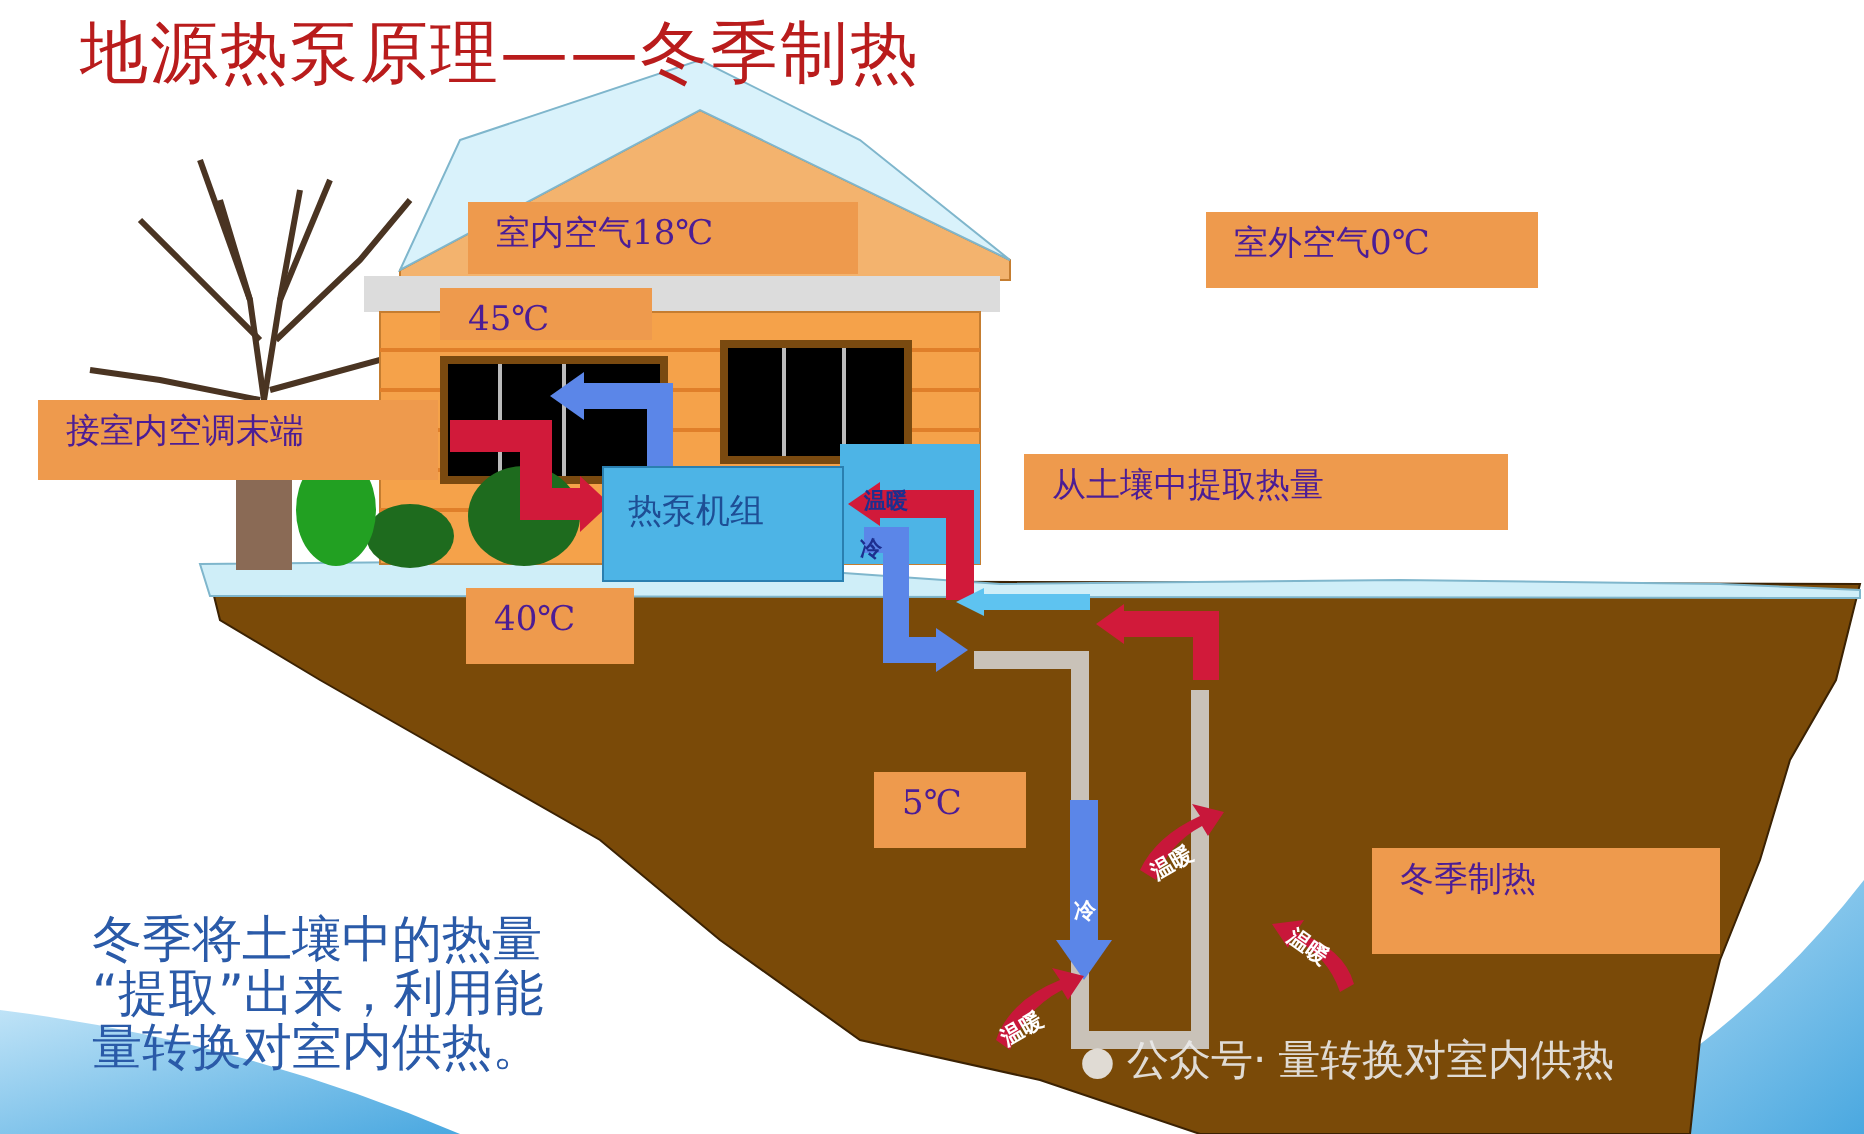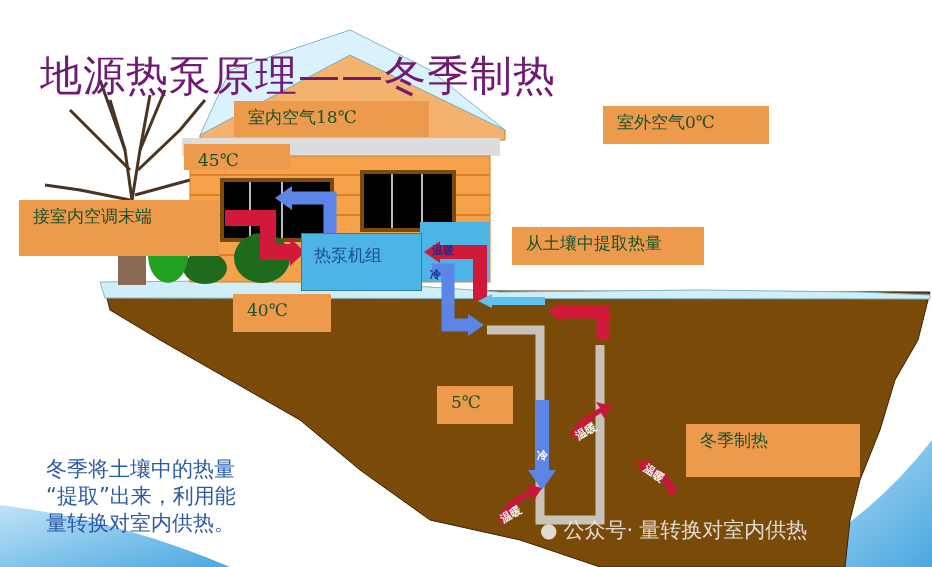--- a/index.html
+++ b/index.html
@@ -1,21 +1,21 @@
 <!DOCTYPE html>
 <html><head>
 <meta charset="utf-8">
 <style>
   html,body{margin:0;padding:0;}
   body{width:932px;height:567px;overflow:hidden;background:#fff;position:relative;font-family:"DejaVu Serif","Liberation Serif",serif;}
   #scene{position:absolute;left:0;top:0;width:932px;height:567px;}
-  .title{position:absolute;left:40px;top:4px;font-size:42px;color:#701a75;letter-spacing:1px;font-family:"DejaVu Sans","Liberation Sans",sans-serif;white-space:nowrap;margin-top:44px;}
-  .label{position:absolute;background:#ee9a4d;color:#14532d;font-size:17px;line-height:1;display:flex;align-items:flex-start;padding:8px 0 0 14px;box-sizing:border-box;white-space:nowrap;font-family:"DejaVu Serif","Liberation Serif",serif;}
+  .title{position:absolute;left:40px;top:4px;font-size:34px;color:#b91c1c;letter-spacing:1px;font-family:"DejaVu Sans","Liberation Sans",sans-serif;white-space:nowrap;}
+  .label{position:absolute;background:#ee9a4d;color:#4c1d95;font-size:17px;line-height:1;display:flex;align-items:flex-start;padding:8px 0 0 14px;box-sizing:border-box;white-space:nowrap;font-family:"DejaVu Serif","Liberation Serif",serif;}
   .unit{position:absolute;left:301px;top:233px;width:121px;height:58px;background:#4db4e6;border:1px solid #2a7fb0;box-sizing:border-box;color:#1e4e95;font-size:17px;padding:10px 0 0 12px;font-family:"DejaVu Serif","Liberation Serif",serif;}
-  .desc{position:absolute;left:46px;top:456px;color:#2a5aa8;font-size:21px;line-height:27px;font-family:"DejaVu Sans","Liberation Sans",sans-serif;white-space:pre;}
+  .desc{position:absolute;left:46px;top:456px;color:#2a5aa8;font-size:25px;line-height:27px;font-family:"DejaVu Sans","Liberation Sans",sans-serif;white-space:pre;}
   .tag{position:absolute;font-size:11px;font-weight:bold;font-family:"DejaVu Sans","Liberation Sans",sans-serif;white-space:nowrap;}
   .watermark{position:absolute;left:540px;top:516px;color:rgba(235,235,235,0.9);font-size:21px;font-family:"DejaVu Sans","Liberation Sans",sans-serif;white-space:nowrap;display:flex;align-items:center;gap:6px;}
 </style>
 </head>
 <body>
 
 <div id="scene">
   <svg width="932" height="567" viewBox="0 0 932 567" style="position:absolute;left:0;top:0">
 
     <defs>
@@ -98,24 +98,24 @@
       <path d="M498 520 Q505 500 530 490 L526 484 L542 488 L534 500 L531 495 Q512 505 505 525 Z"></path>
       <path d="M570 435 Q578 418 600 408 L596 402 L612 406 L604 418 L601 413 Q584 422 578 440 Z"></path>
       <path d="M677 492 Q672 474 648 466 L652 460 L636 462 L644 474 L646 469 Q664 478 670 496 Z"></path>
     </g>
   </svg>
 
   <div class="title">地源热泵原理——冬季制热</div>
 
   <div class="label" style="left:234px;top:101px;width:195px;height:36px;">室内空气18℃</div>
   <div class="label" style="left:603px;top:106px;width:166px;height:38px;">室外空气0℃</div>
-  <div class="label" style="left:184px;top:144px;width:106px;height:26px;">45℃</div>
-  <div class="label" style="left:19px;top:200px;width:200px;height:56px;">接室内空调末端</div>
-  <div class="label" style="left:233px;top:294px;width:98px;height:38px;">40℃</div>
-  <div class="label" style="left:512px;top:227px;width:192px;height:38px;">从土壤中提取热量</div>
+  <div class="label" style="left:220px;top:144px;width:106px;height:26px;">45℃</div>
+  <div class="label" style="left:19px;top:200px;width:200px;height:40px;">接室内空调末端</div>
+  <div class="label" style="left:233px;top:294px;width:84px;height:38px;">40℃</div>
+  <div class="label" style="left:512px;top:227px;width:242px;height:38px;">从土壤中提取热量</div>
   <div class="label" style="left:437px;top:386px;width:76px;height:38px;">5℃</div>
   <div class="label" style="left:686px;top:424px;width:174px;height:53px;">冬季制热</div>
 
   <div class="unit">热泵机组</div>
 
   <div class="tag" style="left:432px;top:243px;color:#1d2f8f;">温暖</div>
   <div class="tag" style="left:430px;top:267px;color:#1d2f8f;">冷</div>
   <div class="tag" style="left:537px;top:448px;color:#fff;">冷</div>
   <div class="tag" style="left:575px;top:424px;color:#fff;transform:rotate(-30deg);">温暖</div>
   <div class="tag" style="left:500px;top:507px;color:#fff;transform:rotate(-30deg);">温暖</div>

